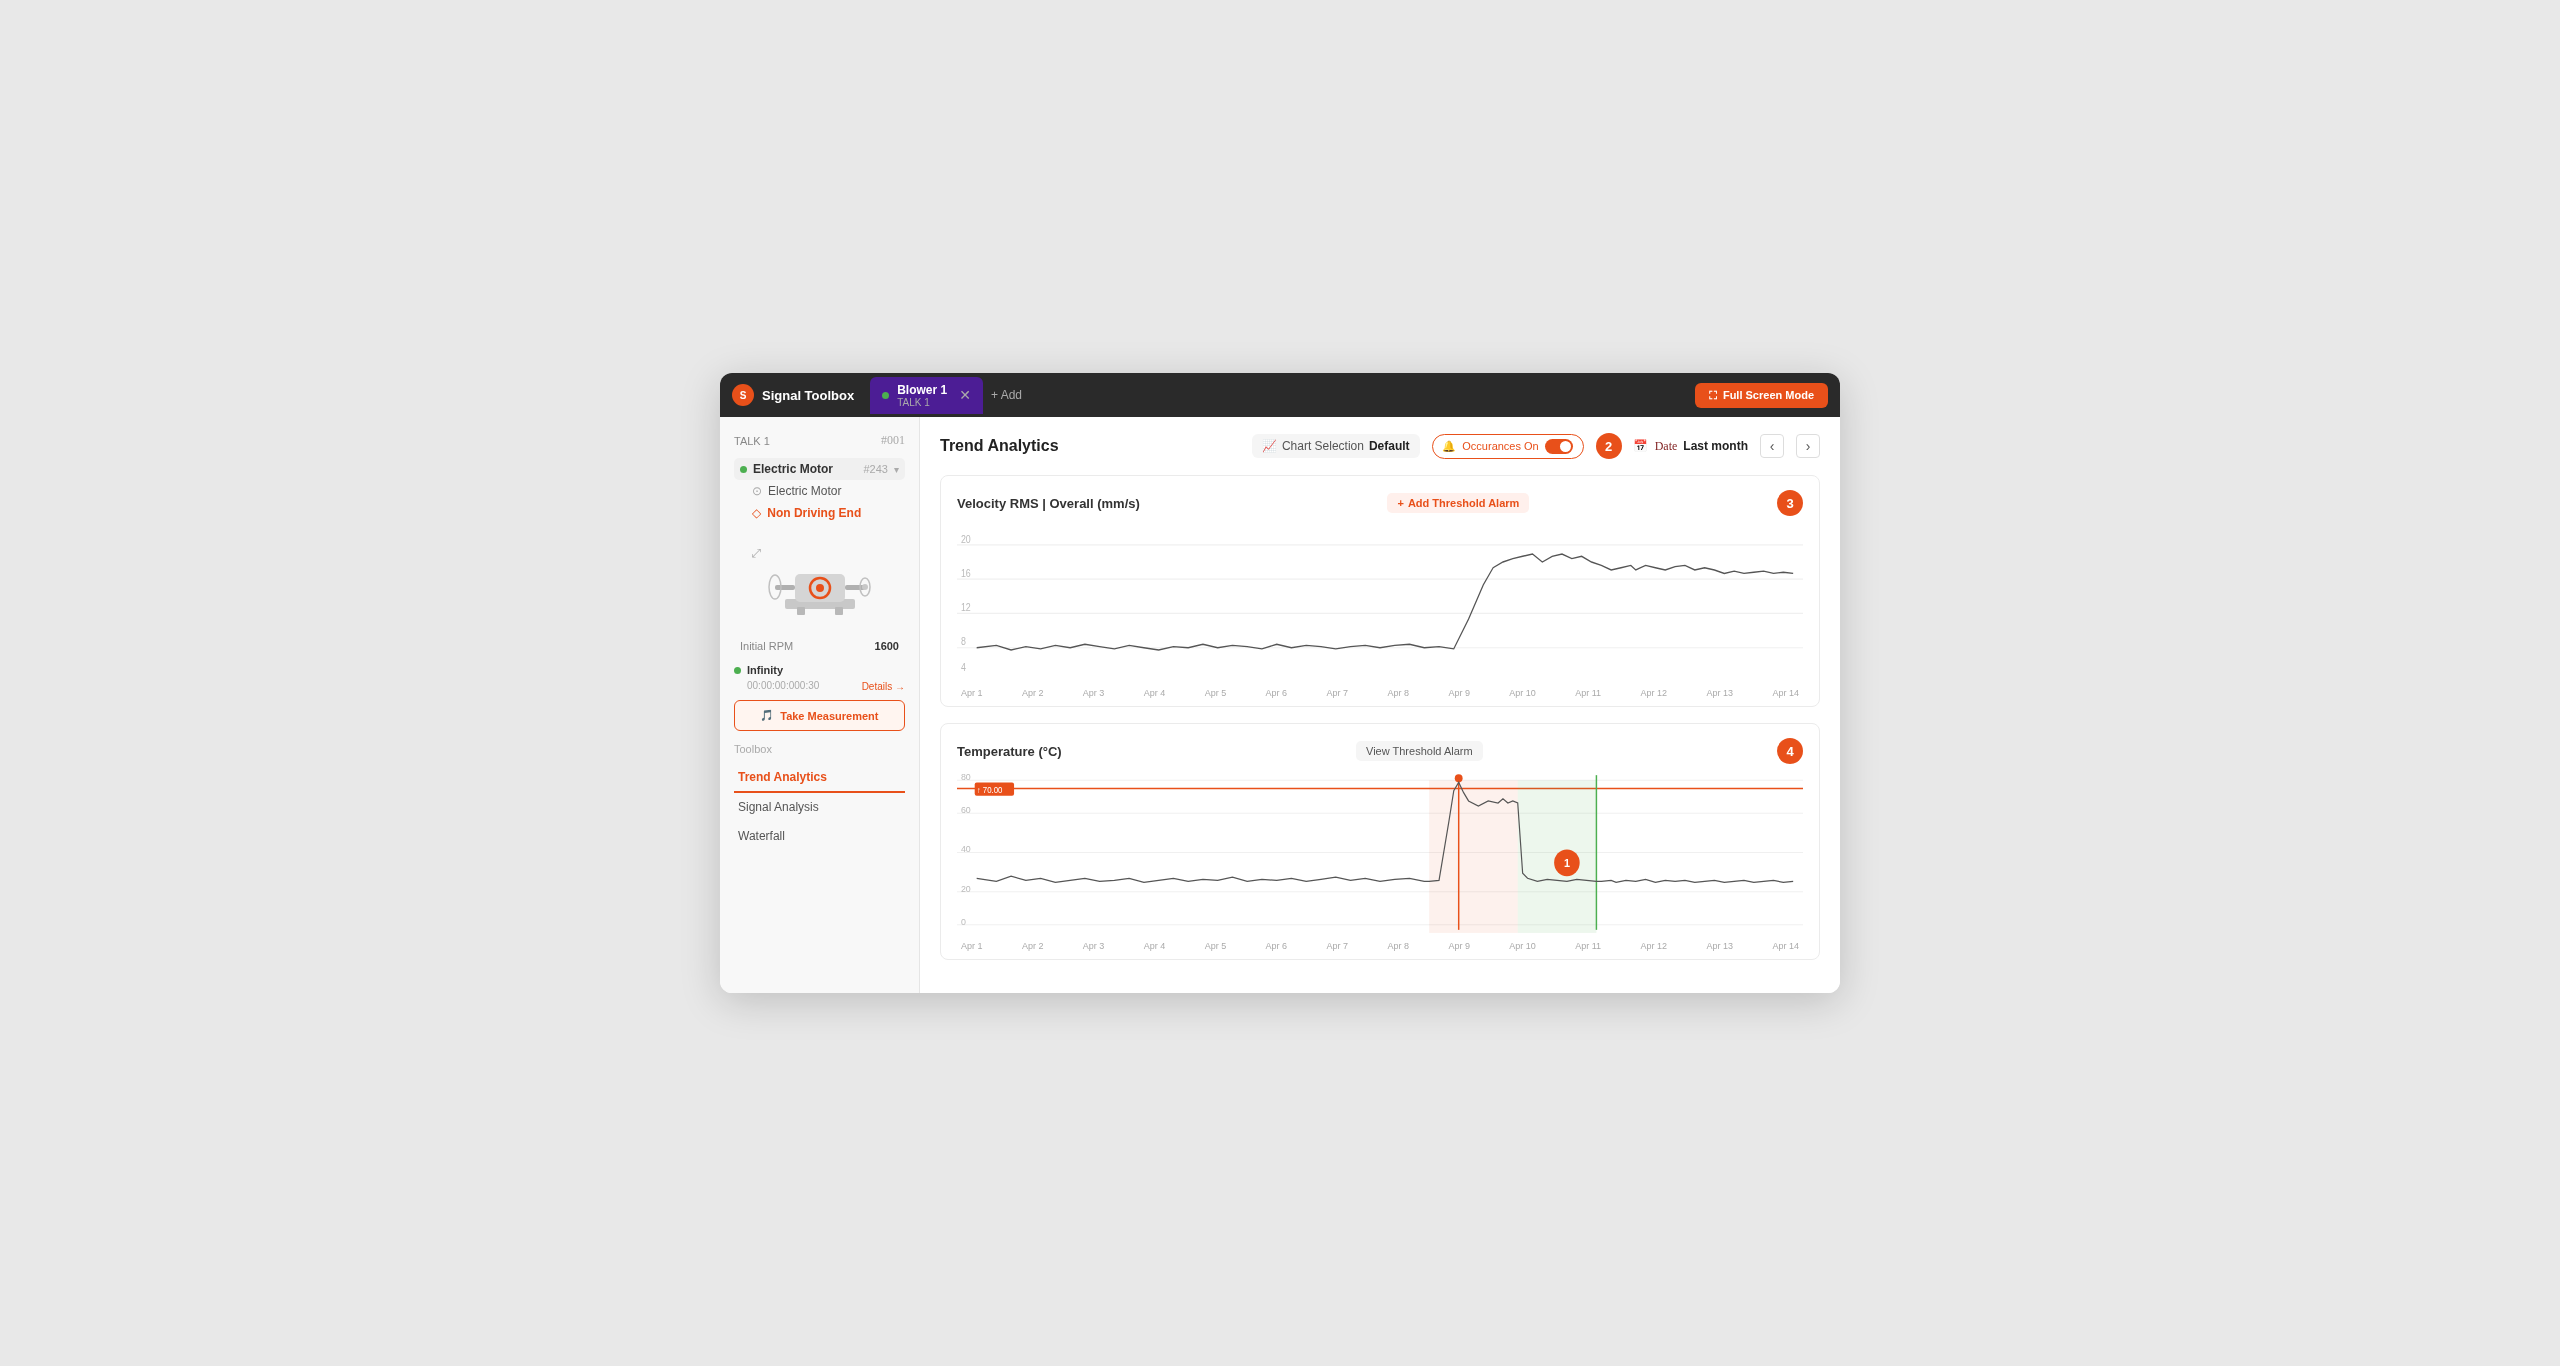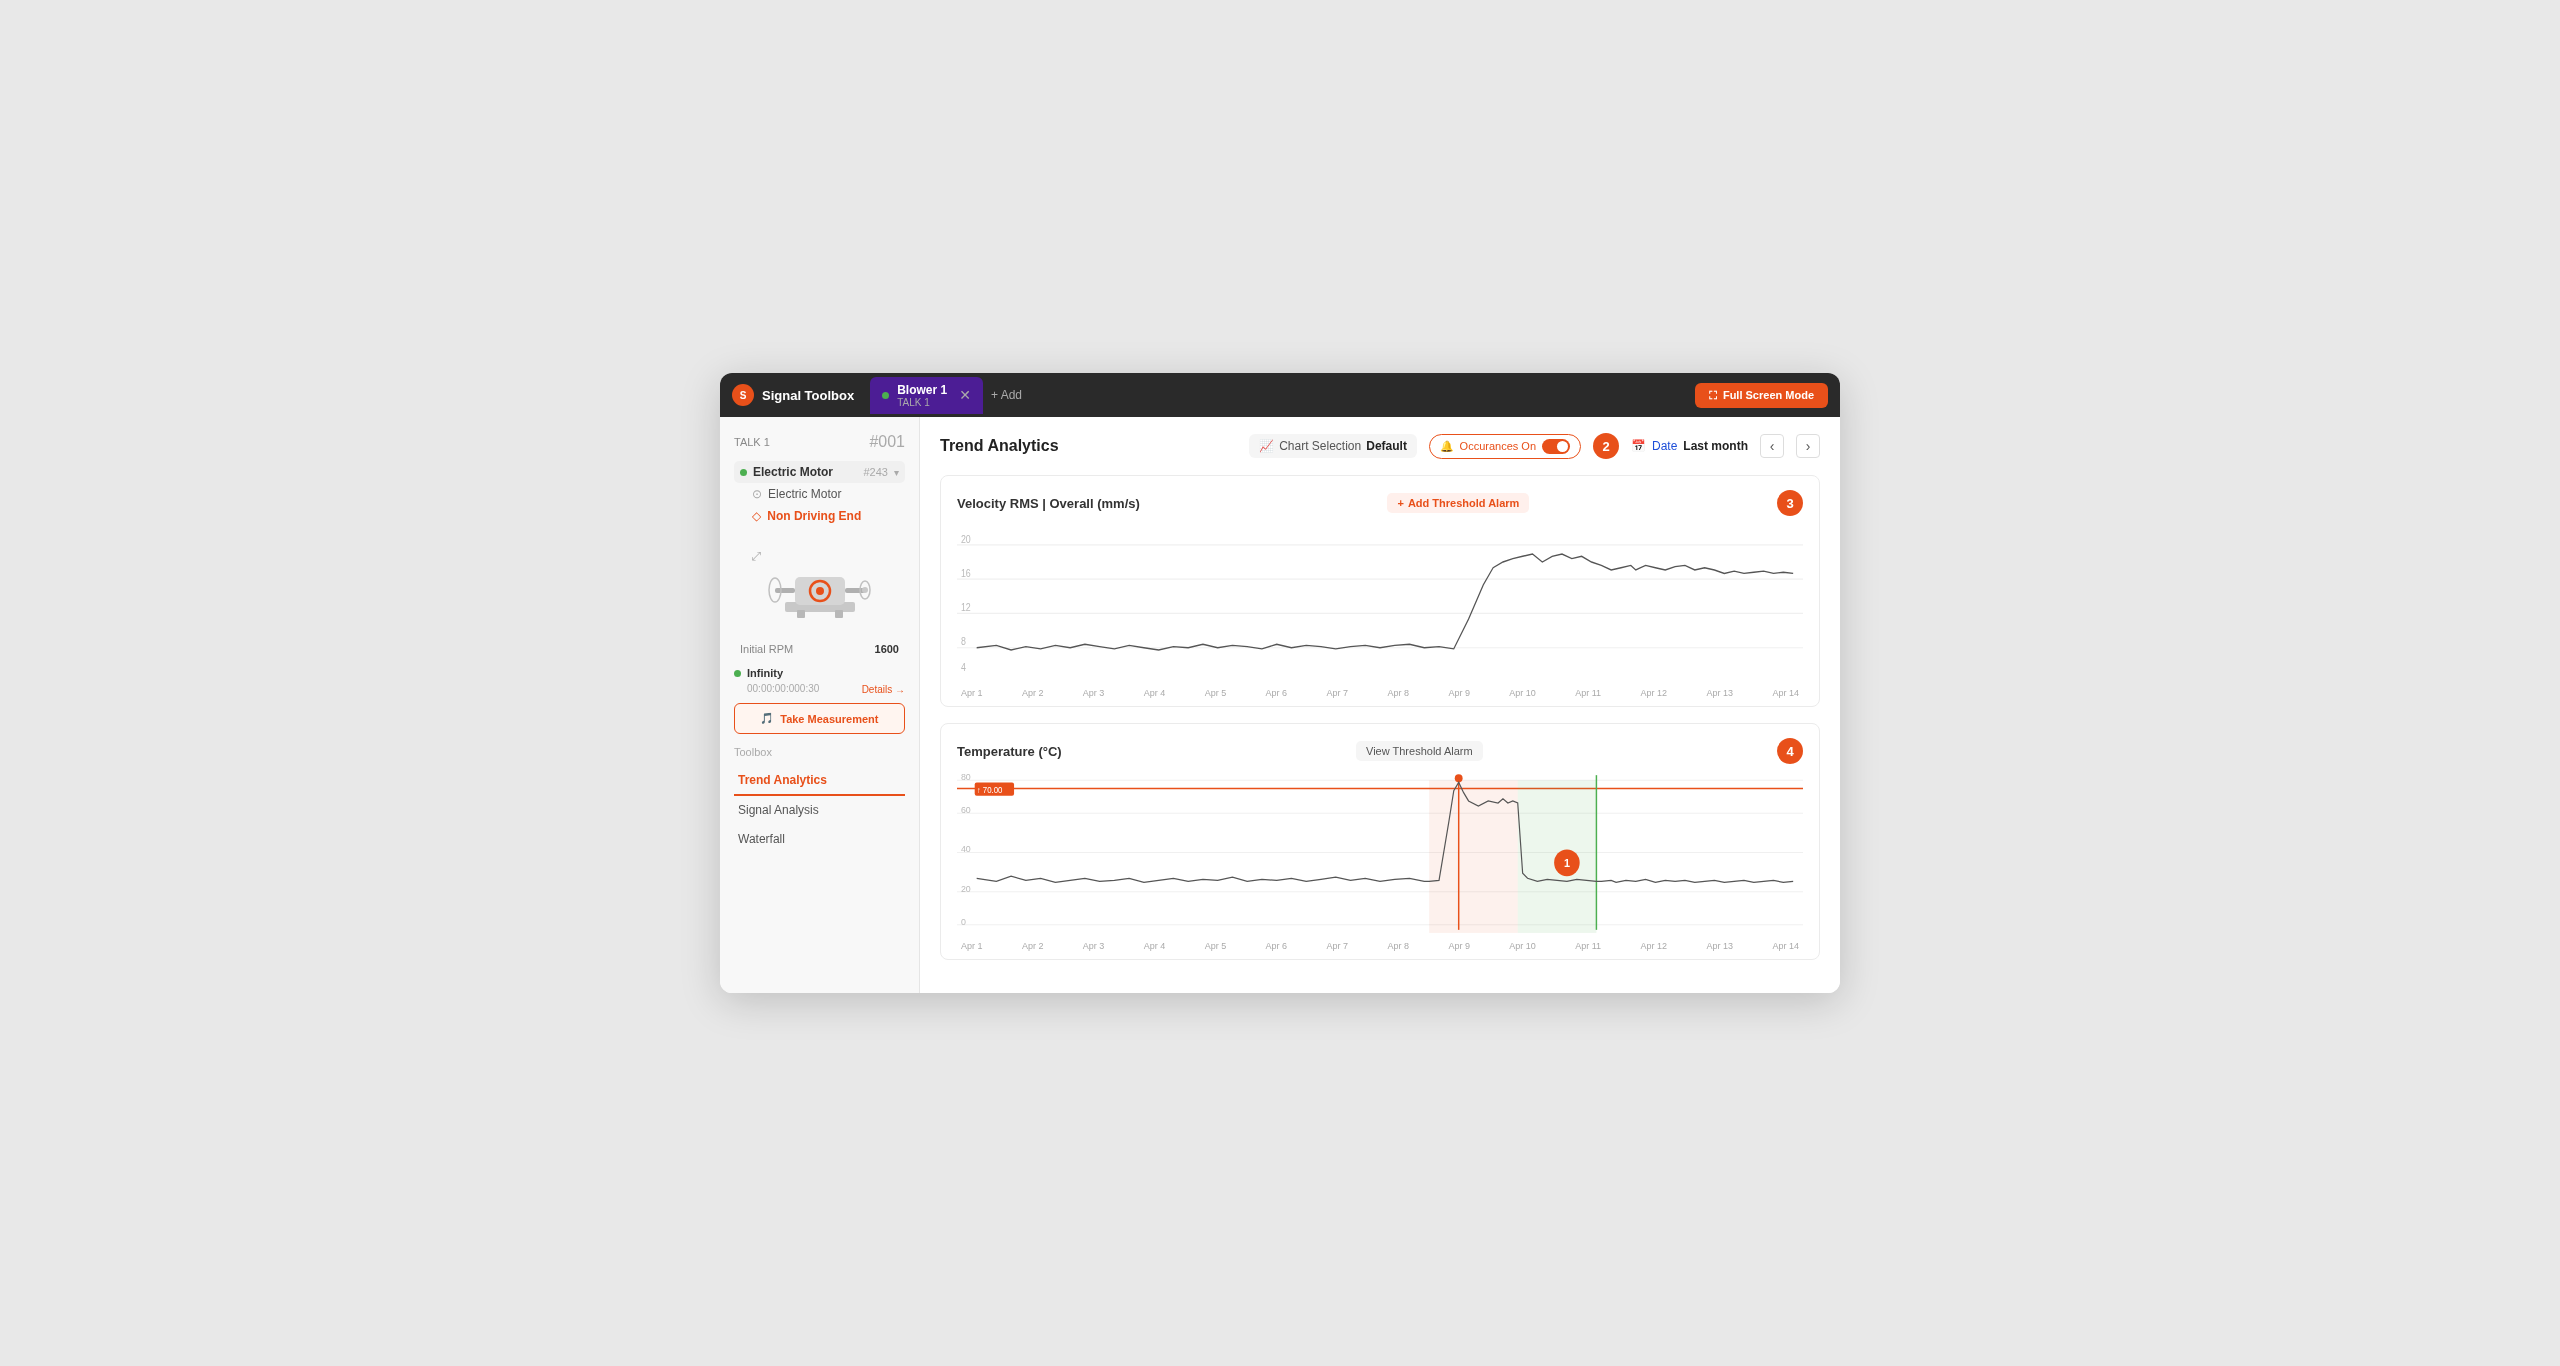--- a/index.html
+++ b/index.html
@@ -123,21 +123,21 @@
       margin-bottom: 8px;
     }
     .talk-header {
       display: flex;
       justify-content: space-between;
       align-items: center;
       color: #888;
       font-size: 11px;
       margin-bottom: 10px;
     }
-    .talk-id { color: #aaa; font-size: 16px; }
+    .talk-id { color: #aaa; font-size: 12px; font-family: Liberation Serif, serif; }
     .device-item {
       display: flex;
       align-items: center;
       gap: 6px;
       padding: 4px 6px;
       border-radius: 5px;
       cursor: pointer;
     }
     .device-item.active { background: #f0f0f0; }
     .device-dot {
@@ -316,21 +316,21 @@
       align-items: center;
       justify-content: center;
     }
     .date-control {
       display: flex;
       align-items: center;
       gap: 6px;
       font-size: 12px;
       color: #555;
     }
-    .date-label { color: #1d4ed8; }
+    .date-label { color: #7f1d1d; font-family: Liberation Serif, serif; }
     .date-val { font-weight: 700; color: #222; }
     .nav-btn {
       width: 24px;
       height: 24px;
       border: 1px solid #ddd;
       border-radius: 4px;
       background: #fff;
       cursor: pointer;
       display: flex;
       align-items: center;

